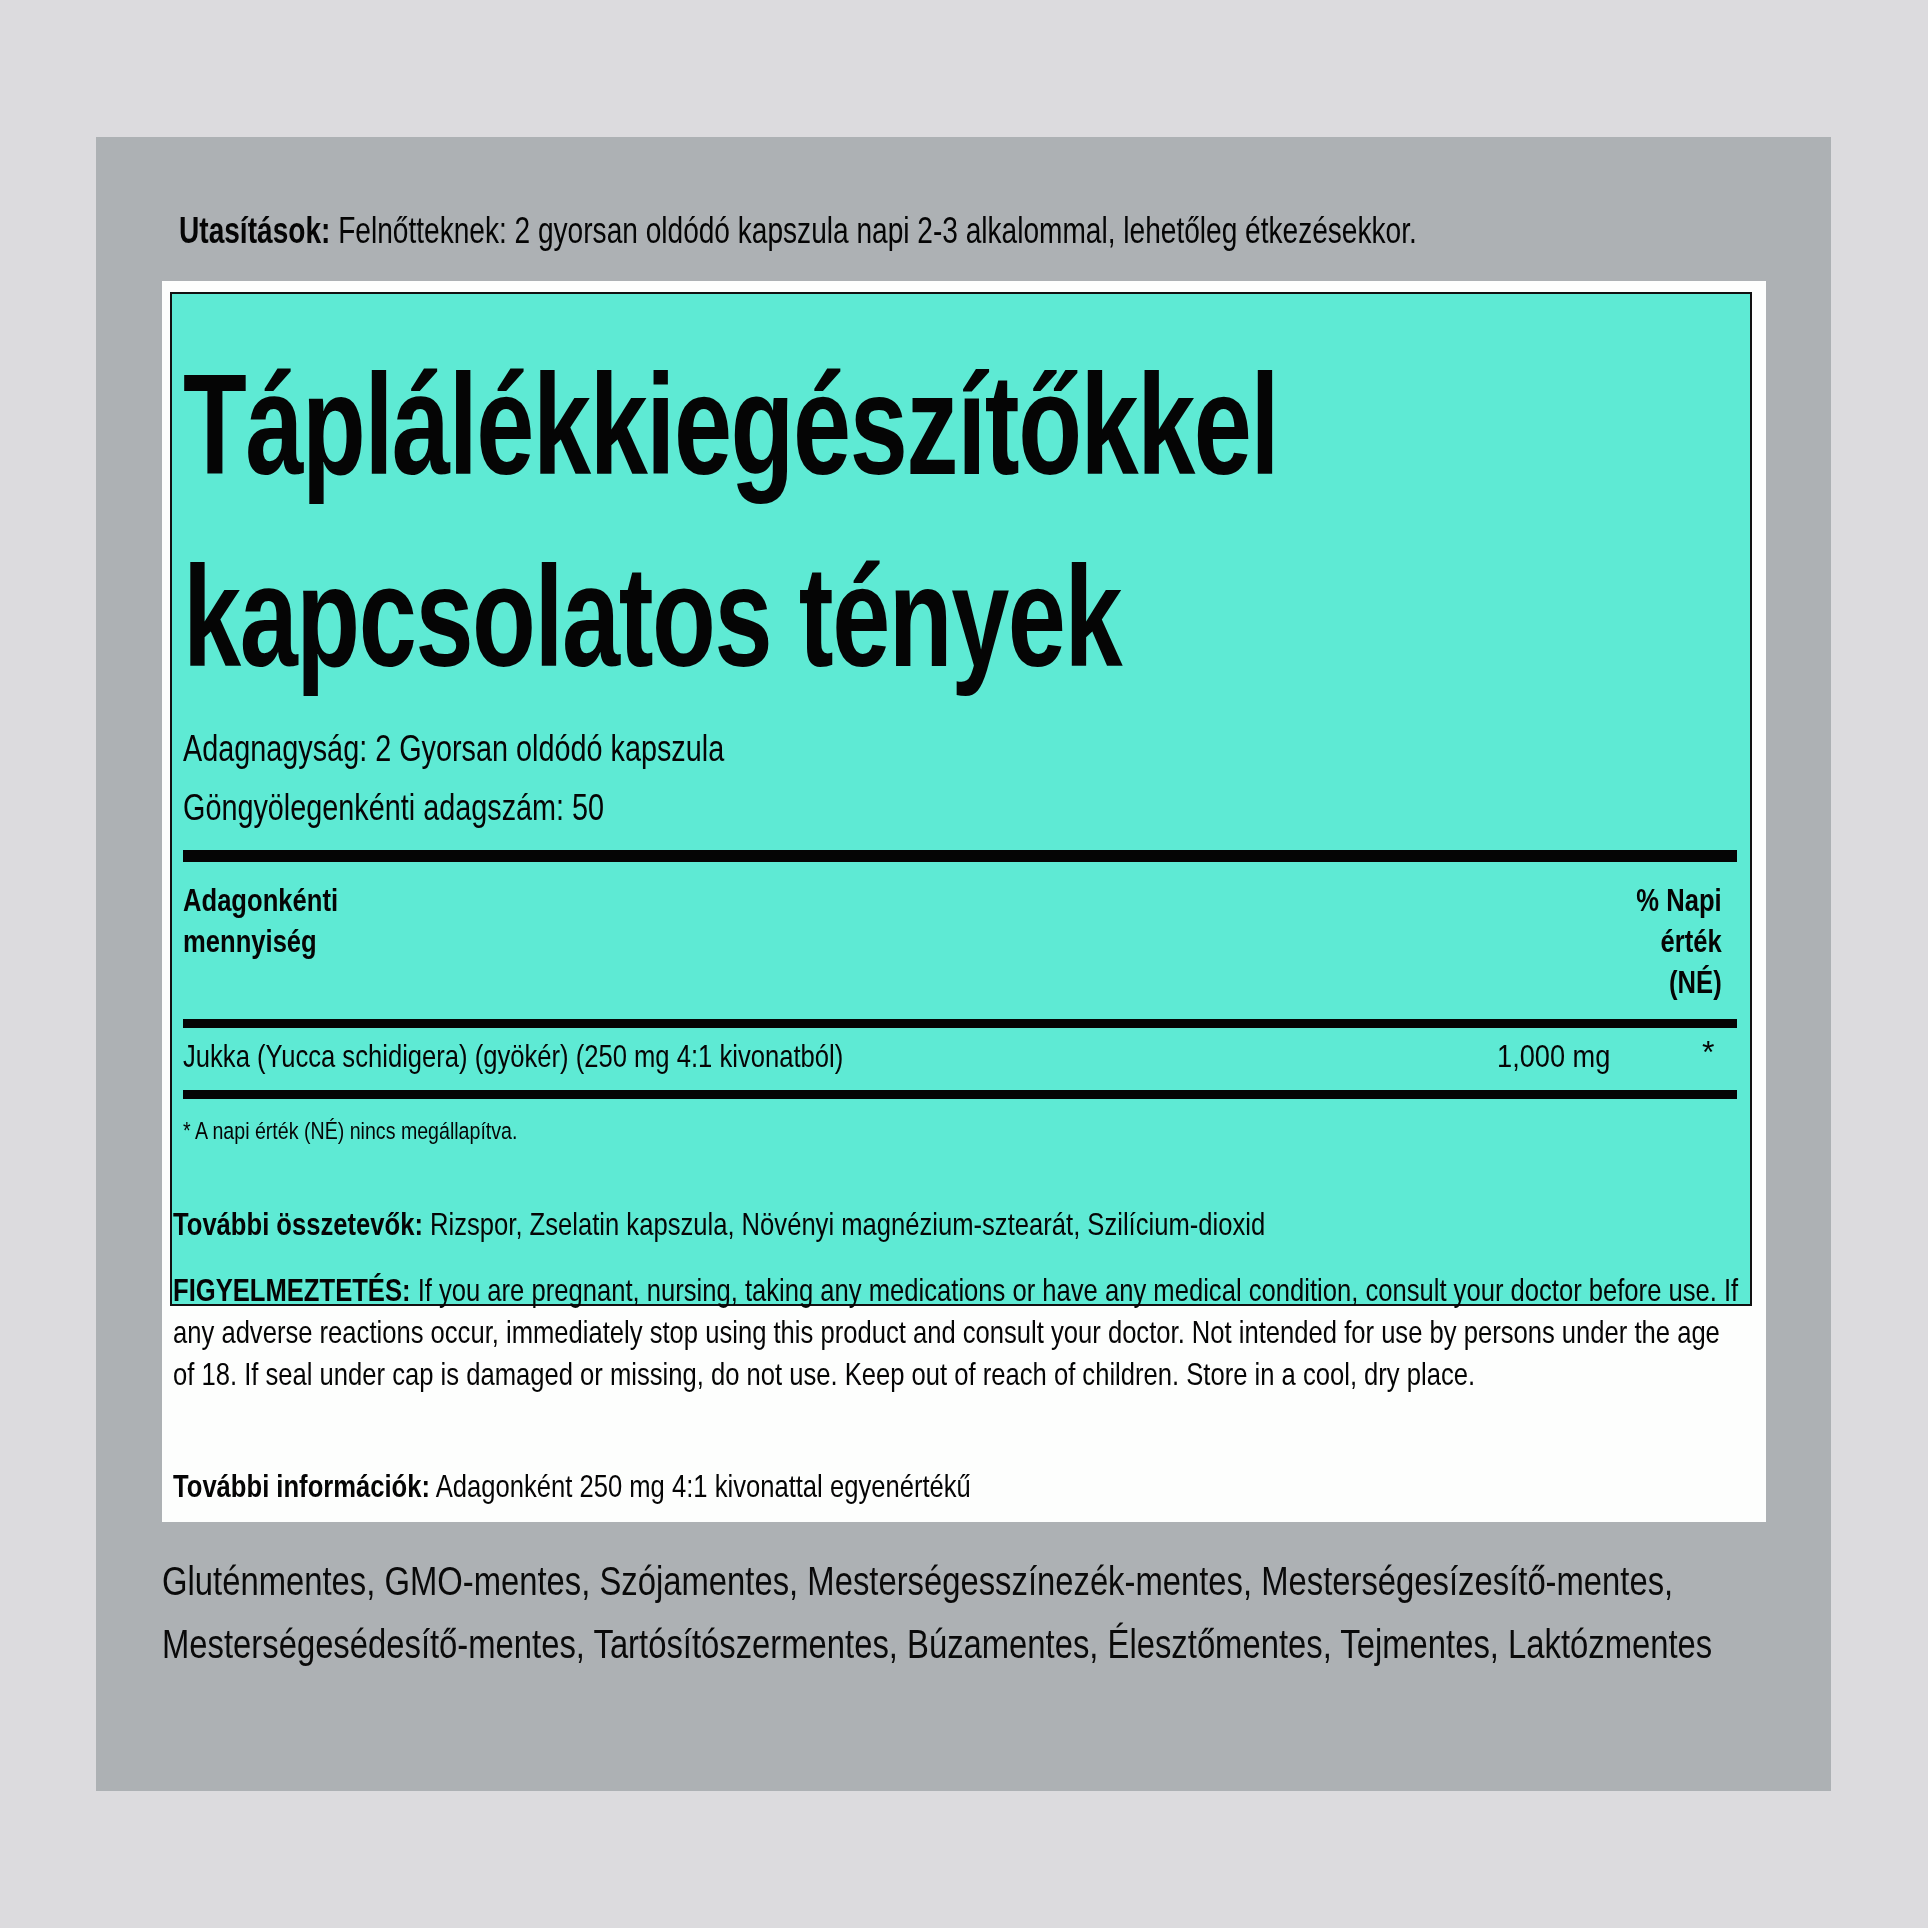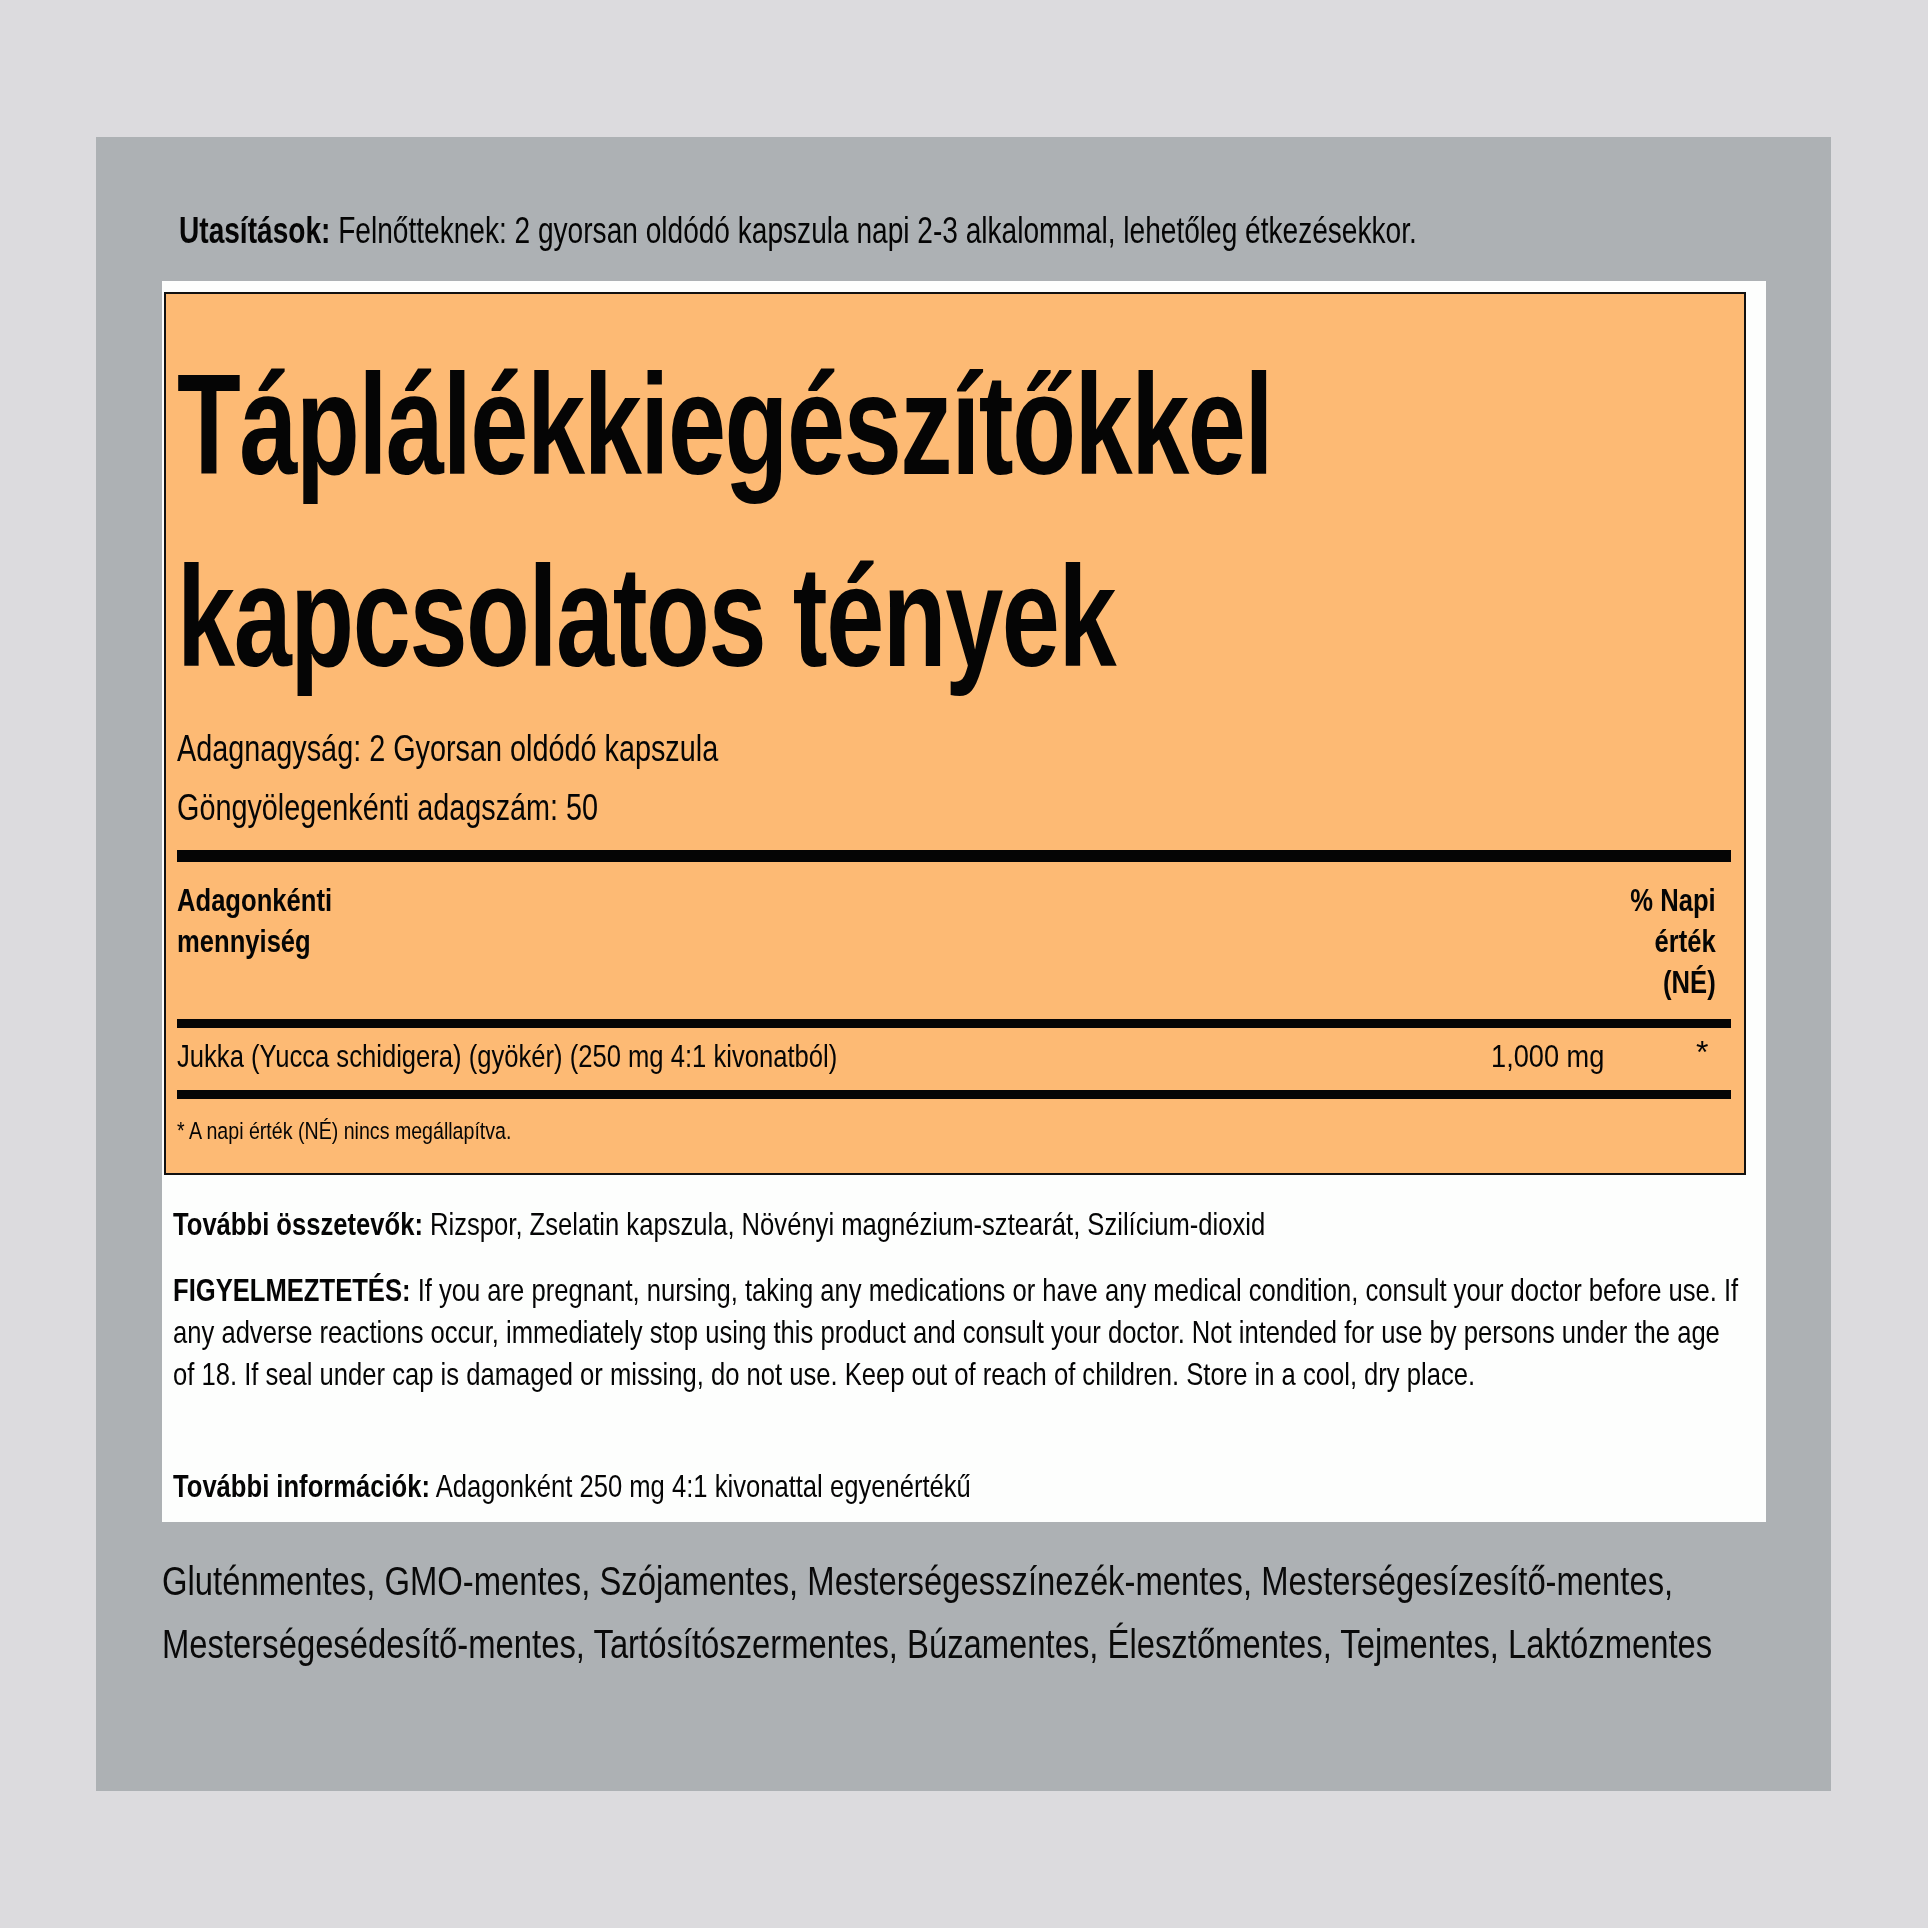--- a/index.html
+++ b/index.html
@@ -37,27 +37,27 @@
   .card {
     position: absolute;
     left: 162px;
     top: 281px;
     width: 1604px;
     height: 1241px;
     background: #fdfefd;
   }
   .facts-box {
     position: absolute;
-    left: 164px;
+    left: 170px;
     top: 292px;
     width: 1582px;
-    height: 883px;
+    height: 1014px;
     border: 2.8px solid #111;
     box-sizing: border-box;
-    background: #fdba74;
+    background: #5eead4;
   }
   .title {
     position: absolute;
     left: 11.3px;
     white-space: nowrap;
     font-weight: bold;
     font-size: 143px;
     line-height: 151px;
     letter-spacing: -1.9px;
     transform: scaleX(0.73);

